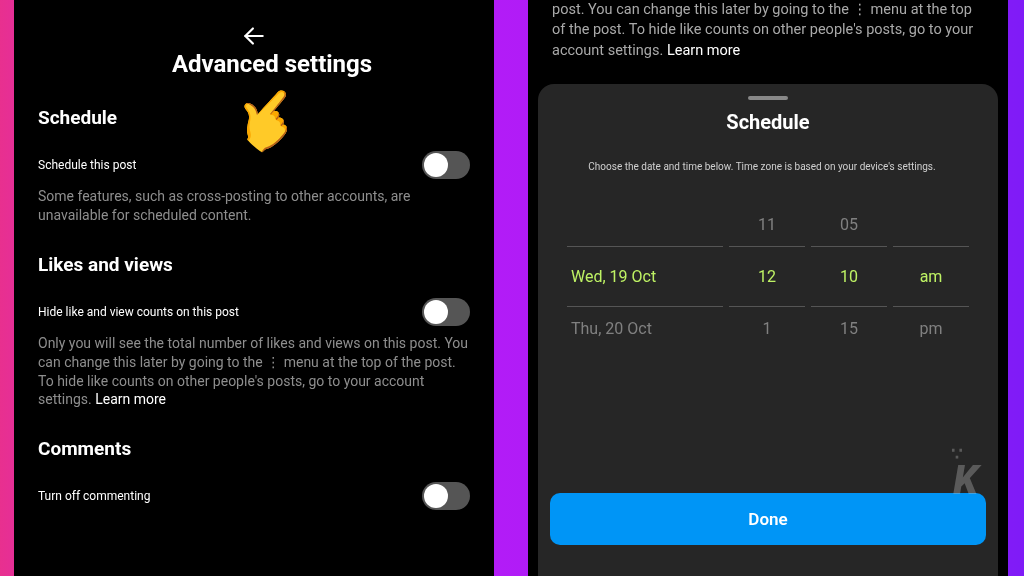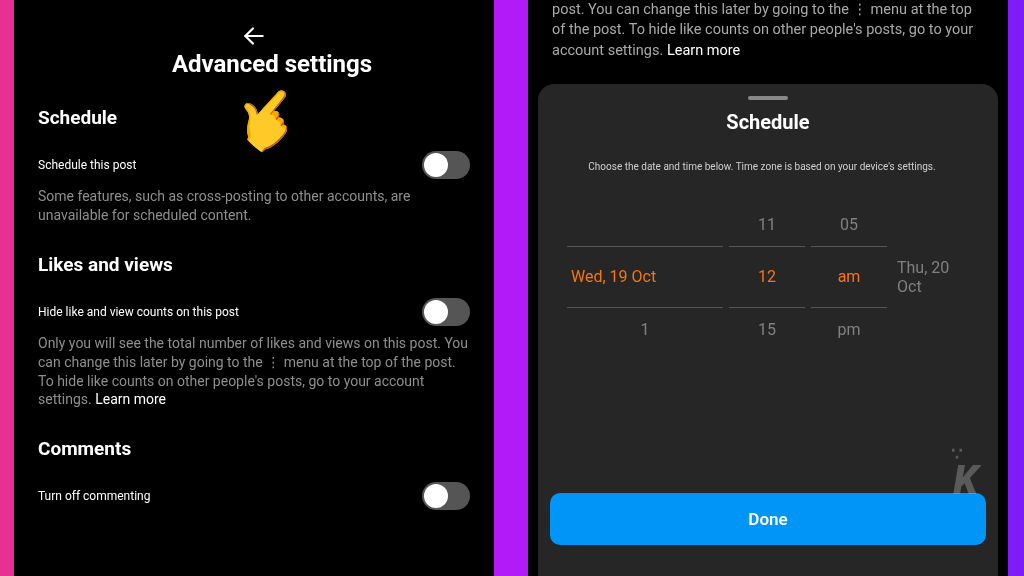--- a/index.html
+++ b/index.html
@@ -138,21 +138,21 @@
 .picker-grid {
   display: grid;
   grid-template-columns: 156px 76px 76px 76px;
   justify-content: center;
   column-gap: 6px;
 }
 .pcell { text-align: center; padding: 12px 0; font-size: 16px; color: #808080; }
 .pcell.date { text-align: left; padding-left: 4px; }
 .mline { border-top: 1px solid #555; }
 .bline { border-bottom: 1px solid #555; }
-.pc-sel { color: #f97316; padding: 20px 0; }
+.pc-sel { color: #bef264; padding: 20px 0; }
 
 .done-btn {
   position: absolute;
   left: 12px; right: 12px; bottom: 31px;
   height: 52px;
   background: #0095f6;
   color: #fff;
   font-size: 17px;
   font-weight: 600;
   border-radius: 10px;
@@ -232,20 +232,21 @@
       <div class="sheet-sub">Choose the date and time below. Time zone is based on your device's settings.</div>
 
       <div class="picker-grid">
         <div class="pcell date"></div>
         <div class="pcell">11</div>
         <div class="pcell">05</div>
         <div class="pcell"></div>
 
         <div class="pcell date pc-sel mline bline">Wed, 19 Oct</div>
         <div class="pcell pc-sel mline bline">12</div>
+        <div class="pcell pc-sel mline bline">10</div>
         <div class="pcell pc-sel mline bline">am</div>
 
         <div class="pcell date">Thu, 20 Oct</div>
         <div class="pcell">1</div>
         <div class="pcell">15</div>
         <div class="pcell">pm</div>
       </div>
 
       <div class="done-btn">Done</div>
       <div class="wm">K</div>

